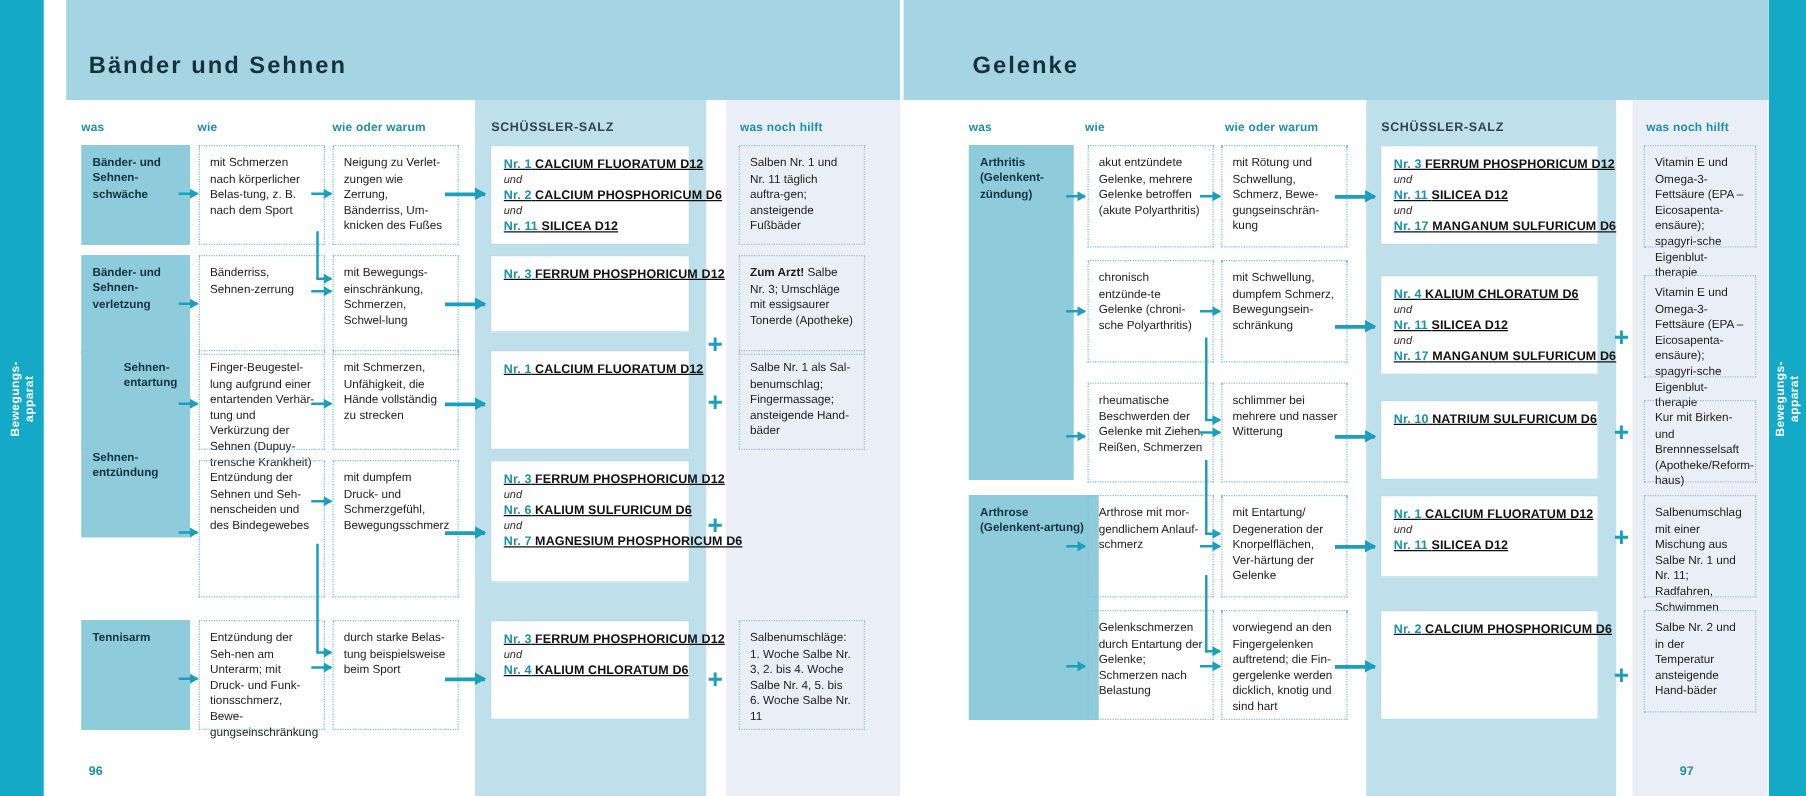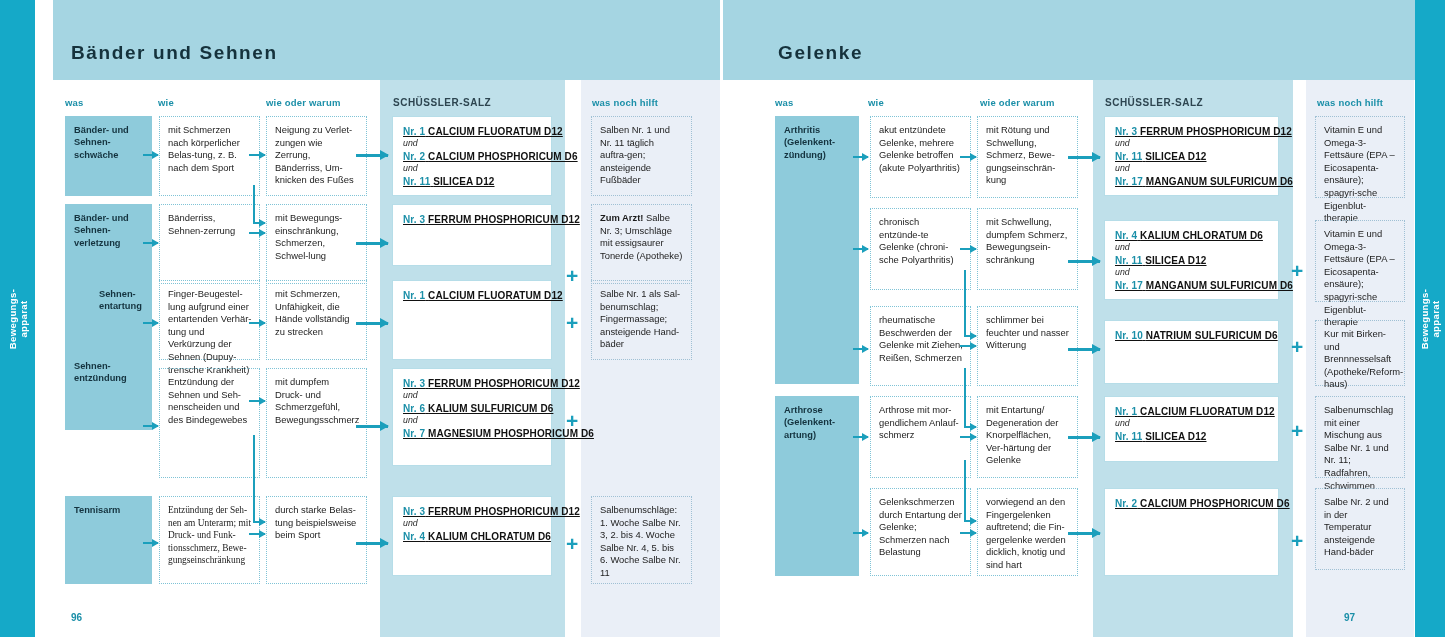--- a/index.html
+++ b/index.html
@@ -184,21 +184,21 @@
       <div class="cell dotted" style="left:213px;top:288px;width:101px;height:110px;">mit dumpfem Druck- und Schmerzgefühl, Bewegungsschmerz</div>
       <div class="cell saltbox" style="left:339px;top:288px;width:160px;height:98px;">
         <div class="line"><span class="nr">Nr. 3</span> <span>FERRUM PHOSPHORICUM D12</span></div>
         <div class="und">und</div>
         <div class="line"><span class="nr">Nr. 6</span> <span>KALIUM SULFURICUM D6</span></div>
         <div class="und">und</div>
         <div class="line"><span class="nr">Nr. 7</span> <span>MAGNESIUM PHOSPHORICUM D6</span></div>
       </div>
 
       <div class="cell what" style="left:12px;top:416px;width:87px;height:88px;">Tennisarm</div>
-      <div class="cell dotted" style="left:106px;top:416px;width:101px;height:88px;font-family:Liberation Serif, serif;">Entzündung der Seh-nen am Unterarm; mit Druck- und Funk-tionsschmerz, Bewe-gungseinschränkung</div>
+      <div class="cell dotted" style="left:106px;top:416px;width:101px;height:88px;">Entzündung der Seh-nen am Unterarm; mit Druck- und Funk-tionsschmerz, Bewe-gungseinschränkung</div>
       <div class="cell dotted" style="left:213px;top:416px;width:101px;height:88px;">durch starke Belas-tung beispielsweise beim Sport</div>
       <div class="cell saltbox" style="left:339px;top:416px;width:160px;height:80px;">
         <div class="line"><span class="nr">Nr. 3</span> <span>FERRUM PHOSPHORICUM D12</span></div>
         <div class="und">und</div>
         <div class="line"><span class="nr">Nr. 4</span> <span>KALIUM CHLORATUM D6</span></div>
       </div>
       <div class="cell hilftbox" style="left:538px;top:416px;width:101px;height:88px;">Salbenumschläge: 1. Woche Salbe Nr. 3, 2. bis 4. Woche Salbe Nr. 4, 5. bis 6. Woche Salbe Nr. 11</div>
 
       <div class="arrow" style="left:90px;top:74px;width:15px;"></div>
       <div class="arrow" style="left:90px;top:162px;width:15px;"></div>
@@ -248,21 +248,21 @@
     <div class="band hilft" style="left:583px;width:108px;"></div>
 
     <div class="grid">
       <div class="colhead" style="left:52px;">was</div>
       <div class="colhead" style="left:145px;">wie</div>
       <div class="colhead" style="left:257px;">wie oder warum</div>
       <div class="colhead dark" style="left:382px;">SCHÜSSLER-SALZ</div>
       <div class="colhead" style="left:594px;">was noch hilft</div>
 
       <div class="cell what" style="left:52px;top:36px;width:84px;height:268px;">Arthritis (Gelenkent-zündung)</div>
-      <div class="cell what" style="left:52px;top:316px;width:84px;height:180px;">Arthrose (Gelenkent-artung)</div>
+      <div class="cell what" style="left:52px;top:316px;width:104px;height:180px;">Arthrose (Gelenkent-artung)</div>
 
       <div class="cell dotted" style="left:254px;top:36px;width:101px;height:82px;">mit Rötung und Schwellung, Schmerz, Bewe-gungseinschrän-kung</div>
       <div class="cell dotted" style="left:147px;top:36px;width:101px;height:82px;">akut entzündete Gelenke, mehrere Gelenke betroffen (akute Polyarthritis)</div>
       <div class="cell saltbox" style="left:381px;top:36px;width:175px;height:80px;">
         <div class="line"><span class="nr">Nr. 3</span> <span>FERRUM PHOSPHORICUM D12</span></div>
         <div class="und">und</div>
         <div class="line"><span class="nr">Nr. 11</span> <span>SILICEA D12</span></div>
         <div class="und">und</div>
         <div class="line"><span class="nr">Nr. 17</span> <span>MANGANUM SULFURICUM D6</span></div>
       </div>
@@ -273,21 +273,21 @@
       <div class="cell saltbox" style="left:381px;top:140px;width:175px;height:80px;">
         <div class="line"><span class="nr">Nr. 4</span> <span>KALIUM CHLORATUM D6</span></div>
         <div class="und">und</div>
         <div class="line"><span class="nr">Nr. 11</span> <span>SILICEA D12</span></div>
         <div class="und">und</div>
         <div class="line"><span class="nr">Nr. 17</span> <span>MANGANUM SULFURICUM D6</span></div>
       </div>
       <div class="cell hilftbox" style="left:592px;top:140px;width:90px;height:82px;">Vitamin E und Omega-3-Fettsäure (EPA – Eicosapenta-ensäure); spagyri-sche Eigenblut-therapie</div>
 
       <div class="cell dotted" style="left:147px;top:226px;width:101px;height:80px;">rheumatische Beschwerden der Gelenke mit Ziehen, Reißen, Schmerzen</div>
-      <div class="cell dotted" style="left:254px;top:226px;width:101px;height:80px;">schlimmer bei feuchter und nasser Witterung</div>
+      <div class="cell dotted" style="left:254px;top:226px;width:101px;height:80px;">schlimmer bei mehrere und nasser Witterung</div>
       <div class="cell saltbox" style="left:381px;top:240px;width:175px;height:64px;">
         <div class="line"><span class="nr">Nr. 10</span> <span>NATRIUM SULFURICUM D6</span></div>
       </div>
       <div class="cell hilftbox" style="left:592px;top:240px;width:90px;height:66px;">Kur mit Birken- und Brennnesselsaft (Apotheke/Reform-haus)</div>
 
       <div class="cell dotted" style="left:147px;top:316px;width:101px;height:82px;">Arthrose mit mor-gendlichem Anlauf-schmerz</div>
       <div class="cell dotted" style="left:254px;top:316px;width:101px;height:82px;">mit Entartung/ Degeneration der Knorpelflächen, Ver-härtung der Gelenke</div>
       <div class="cell saltbox" style="left:381px;top:316px;width:175px;height:66px;">
         <div class="line"><span class="nr">Nr. 1</span> <span>CALCIUM FLUORATUM D12</span></div>
         <div class="und">und</div>

